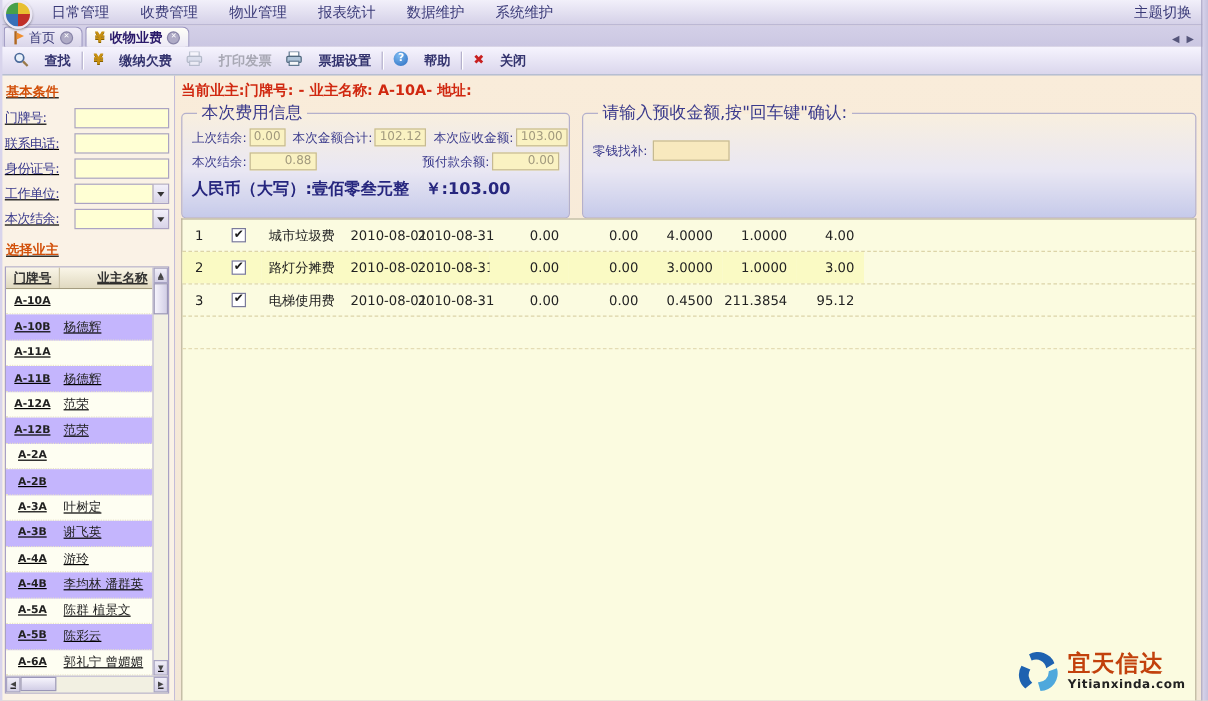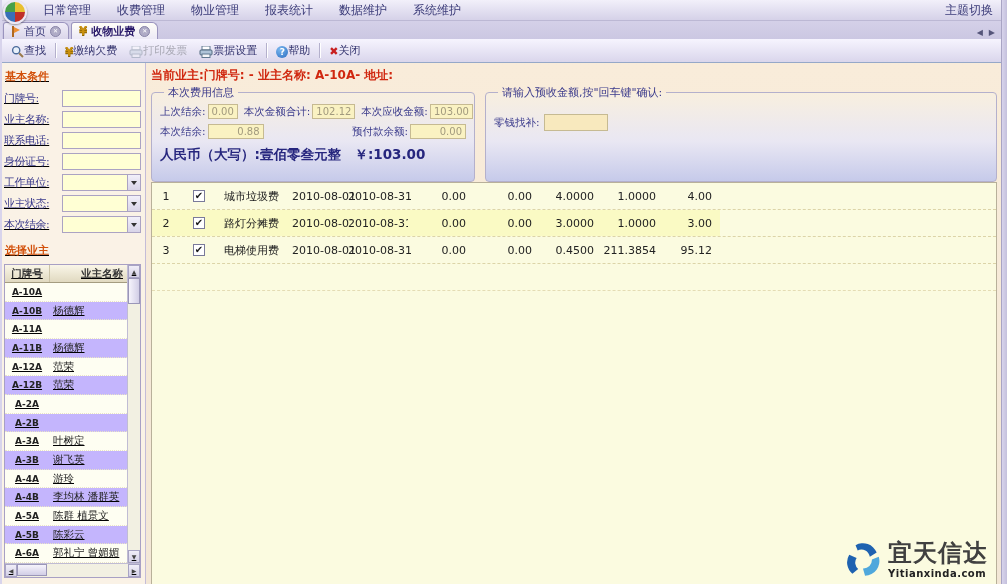--- a/index.html
+++ b/index.html
@@ -39,22 +39,22 @@
   .yen::after{content:"¥";color:#C89010;font-weight:bold;font-size:12px;text-shadow:0 1px 0 #866000;}
   .tabbar .spacer{flex:1;}
   .tab-arrows{display:flex;gap:6px;align-items:center;padding:0 12px 2px 0;}
   .ar{font-size:8px;color:#55557A;line-height:1;}
   .ar-left::after{content:"◀";}
   .ar-right::after{content:"▶";}
 
   
   .toolbar{height:23px;display:flex;align-items:center;padding:0 5px;
        background:linear-gradient(#F6F4FE,#DAD6EC);border-bottom:1px solid #96A8C8;}
-  .tbtn{display:flex;align-items:flex-end;gap:0;padding:1px 6px;font-size:11px;color:#33336E;
-       white-space:nowrap;border-radius:2px;}
+  .tbtn{display:flex;align-items:flex-start;gap:13px;padding:1px 6px;font-size:11px;color:#33336E;
+       white-space:nowrap;border-radius:2px;font-weight:bold;}
   .tbtn.disabled{color:#A8A8B4;}
   .tbtn.disabled svg{opacity:.45;}
   .tsep{width:1px;height:15px;background:#B4B0CC;margin:0 3px;box-shadow:1px 0 0 #fff;}
   .help-ic{width:12px;height:12px;border-radius:50%;
        background:radial-gradient(circle at 35% 30%,#7AB8F0,#2A6CC0);
        display:flex;align-items:center;justify-content:center;}
   .help-ic::after{content:"?";color:#fff;font-size:9px;font-weight:bold;line-height:1;}
   .x-ic::after{content:"✖";color:#C82020;font-weight:bold;font-size:11px;line-height:1;}
 
   
@@ -101,21 +101,21 @@
        box-sizing:border-box;}
   .htrack{flex:1;}
 
   
   .main{flex:1;min-width:0;display:flex;flex-direction:column;padding:3px 10px 0 5px;
        background:linear-gradient(#F9ECDA,#F3E7D6);}
   .owner-line{font-size:12px;font-weight:bold;color:#D02810;height:18px;line-height:18px;white-space:nowrap;}
   .boxes{display:flex;gap:10px;height:97px;margin-top:1px;}
   fieldset.gbox{border:1px solid #B4B0CC;border-radius:4px;margin:0;padding:2px 8px 4px 8px;
        background:linear-gradient(180deg,#F8EFDF 0%,#E9E7F3 55%,#C6CAEA 100%);min-width:0;}
-  fieldset.gbox legend{font-size:11px;color:#3A3A8C;padding:0 4px;margin-left:4px;white-space:nowrap;}
+  fieldset.gbox legend{font-size:14px;color:#3A3A8C;padding:0 4px;margin-left:4px;white-space:nowrap;}
   .feebox{width:324px;box-sizing:border-box;}
   .prepaybox{flex:1;box-sizing:border-box;}
   .grow{display:flex;align-items:center;margin-top:5px;font-size:10.5px;color:#3A3A8C;white-space:nowrap;}
   .ro{width:48px;height:13px;line-height:13px;background:#FAF2C2;border:1px solid #C6BA92;
        color:#A29A7E;font-size:10px;text-align:right;padding:0 3px;margin-left:2px;}
   .ml{margin-left:6px;}
   .mla{margin-left:auto;}
   .words{margin-top:7px;font-size:13.5px;font-weight:bold;color:#26267E;white-space:nowrap;}
   .fake-input{width:88px;height:15px;background:#FFFDE2;border:1px solid #70708A;margin-left:4px;
        display:flex;align-items:center;padding-left:2px;}
@@ -143,21 +143,21 @@
   .drow.alt > div:nth-child(-n+10){background:#FAFAC4;}
   .drow-empty{height:26px;border-bottom:1px dashed #E4DCB4;}
   .dfill{flex:1;}
   .cb{width:12px;height:12px;box-sizing:border-box;border:1px solid #7A7A9A;background:#fff;
        display:flex;align-items:center;justify-content:center;}
   .cb::after{content:"✔";font-size:10px;color:#1A1A1A;line-height:1;margin-top:-1px;}
 
   
   .sitelogo{position:absolute;right:8px;bottom:5px;display:flex;align-items:center;gap:5px;}
   .logo-text{display:flex;flex-direction:column;align-items:flex-start;}
-  .logo-cn{font-size:24px;font-weight:bold;color:#404040;letter-spacing:1px;line-height:1.05;}
+  .logo-cn{font-size:19px;font-weight:bold;color:#c2410c;letter-spacing:1px;line-height:1.05;}
   .logo-en{font-size:10px;font-weight:bold;color:#222;margin-top:1px;letter-spacing:0.5px;}
 </style>
 </head>
 <body>
 
 <div class="app">
 
   <div class="menubar">
     <div class="applogo"></div>
     <div class="menu-item">日常管理</div>
@@ -232,41 +232,29 @@
   <div class="content">
 
     <div class="sidebar">
       <div class="sec-title">基本条件</div>
 
       <div class="frow">
           <span class="flabel">门牌号:</span>
         <span class="finput"></span>
         </div>
       <div class="frow">
-          <span class="flabel">业主名称:</span>
-        <span class="finput"></span>
-        </div>
-      <div class="frow">
           <span class="flabel">联系电话:</span>
         <span class="finput"></span>
         </div>
       <div class="frow">
           <span class="flabel">身份证号:</span>
         <span class="finput"></span>
         </div>
       <div class="frow">
           <span class="flabel">工作单位:</span>
-        <span class="finput">
-            <span class="dbtn">
-              <span class="tri"></span>
-            </span>
-          </span>
-        </div>
-      <div class="frow">
-          <span class="flabel">业主状态:</span>
         <span class="finput">
             <span class="dbtn">
               <span class="tri"></span>
             </span>
           </span>
         </div>
       <div class="frow">
           <span class="flabel">本次结余:</span>
         <span class="finput">
             <span class="dbtn">

